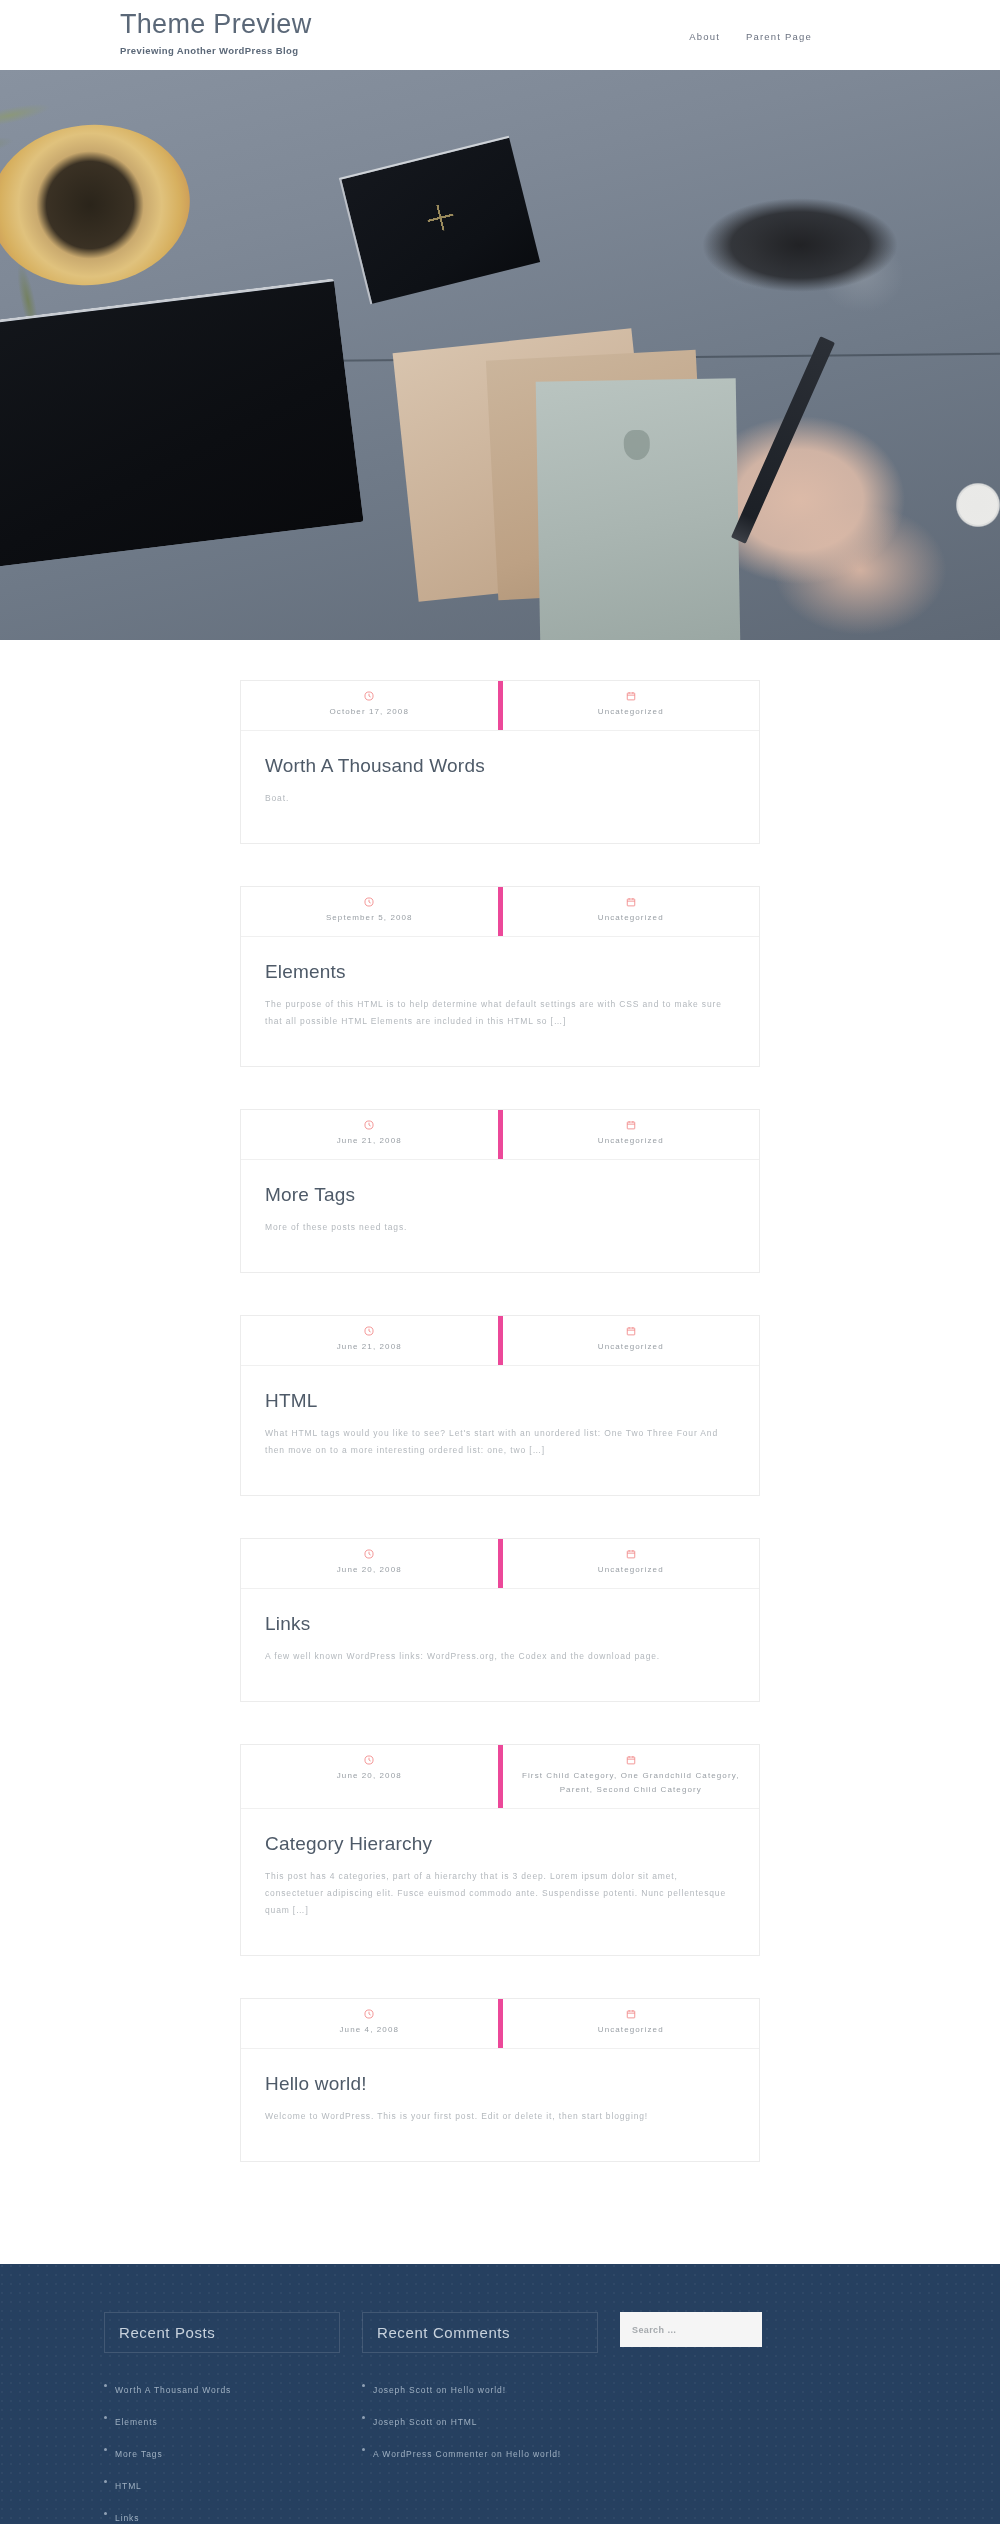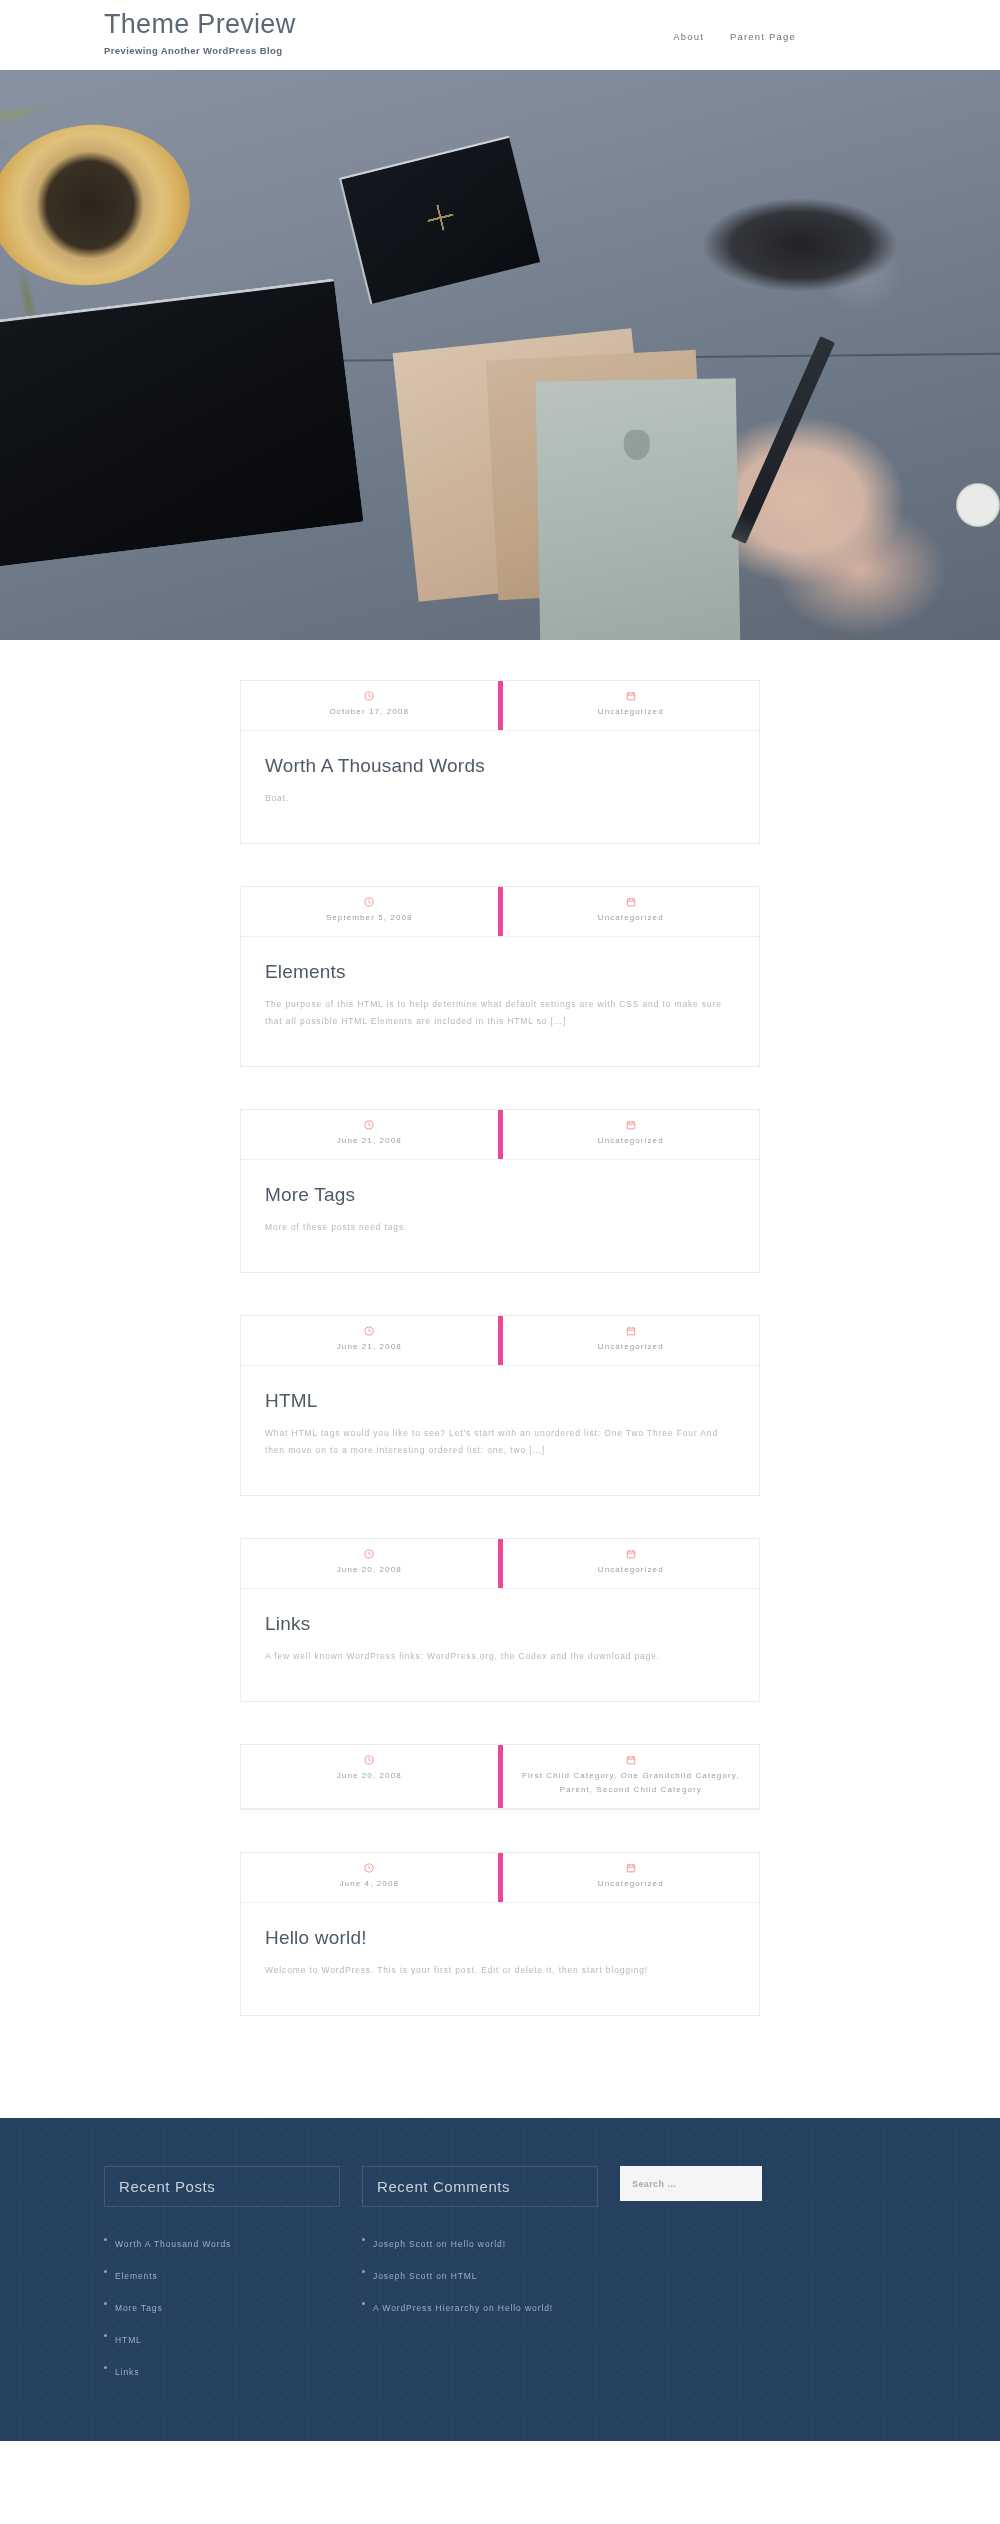--- a/index.html
+++ b/index.html
@@ -11,20 +11,21 @@
     -webkit-font-smoothing: antialiased;
   }
   body { width: 1000px; overflow-x: hidden; }
 
   
   .site-header {
     width: 900px;
     height: 70px;
     background: #ffffff;
     position: relative;
+    margin-left: 16px;
   }
   .brand {
     position: absolute;
     left: 104px;
     top: 8px;
   }
   .site-title {
     font-size: 27px;
     font-weight: 300;
     color: #5b6878;
@@ -484,20 +485,24 @@
         <div class="meta-cell cat">
           <span class="meta-icon">
             <svg width="10" height="10" viewBox="0 0 16 16" fill="none" stroke="#f08080" stroke-width="1.3">
                 <rect x="2" y="3.2" width="12" height="11" rx="1"></rect>
                 <path d="M2 6.6h12M5 1.8v2.6M11 1.8v2.6"></path>
               </svg>
           </span>
           <span class="meta-text">First Child Category, One Grandchild Category, Parent, Second Child Category</span>
         </div>
       </div>
+      <div class="post-body">
+        <h2 class="post-title">Category Hierarchy</h2>
+        <p class="post-excerpt">This post has 4 categories, part of a hierarchy that is 3 deep. Lorem ipsum dolor sit amet, consectetuer adipiscing elit. Fusce euismod commodo ante. Suspendisse potenti. Nunc pellentesque quam […]</p>
+      </div>
     </article>
 
     <article class="post-card">
       <div class="post-meta">
         <div class="meta-cell date">
           <span class="meta-icon">
             <svg width="10" height="10" viewBox="0 0 16 16" fill="none" stroke="#f08080" stroke-width="1.3">
                 <circle cx="8" cy="8" r="6.5"></circle>
                 <path d="M8 4.3V8l2.6 1.6"></path>
               </svg>
@@ -540,21 +545,21 @@
       </ul>
     </section>
 
     <section class="widget">
       <div class="widget-title-box">
         <h3 class="widget-title">Recent Comments</h3>
       </div>
       <ul class="widget-list">
         <li><a href="#">Joseph Scott on Hello world!</a></li>
         <li><a href="#">Joseph Scott on HTML</a></li>
-        <li><a href="#">A WordPress Hierarchy on Hello world!</a></li>
+        <li><a href="#">A WordPress Commenter on Hello world!</a></li>
       </ul>
     </section>
 
     <section class="search-widget">
       <input class="search-input" type="text" placeholder="Search …" style="">
     </section>
 
   </div>
 
 </footer>

